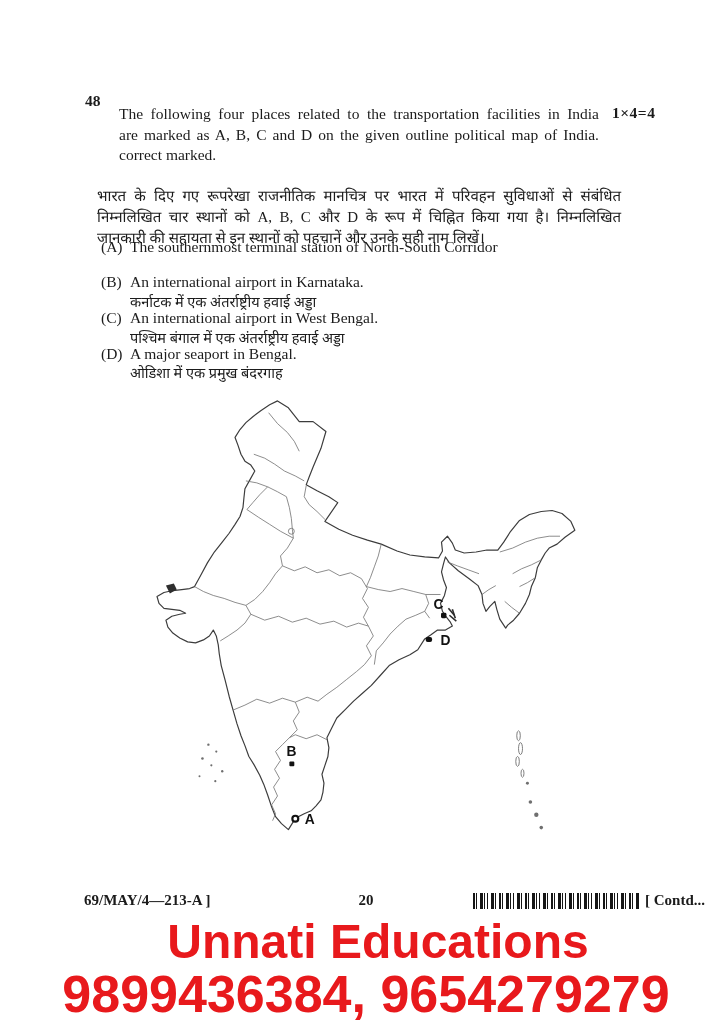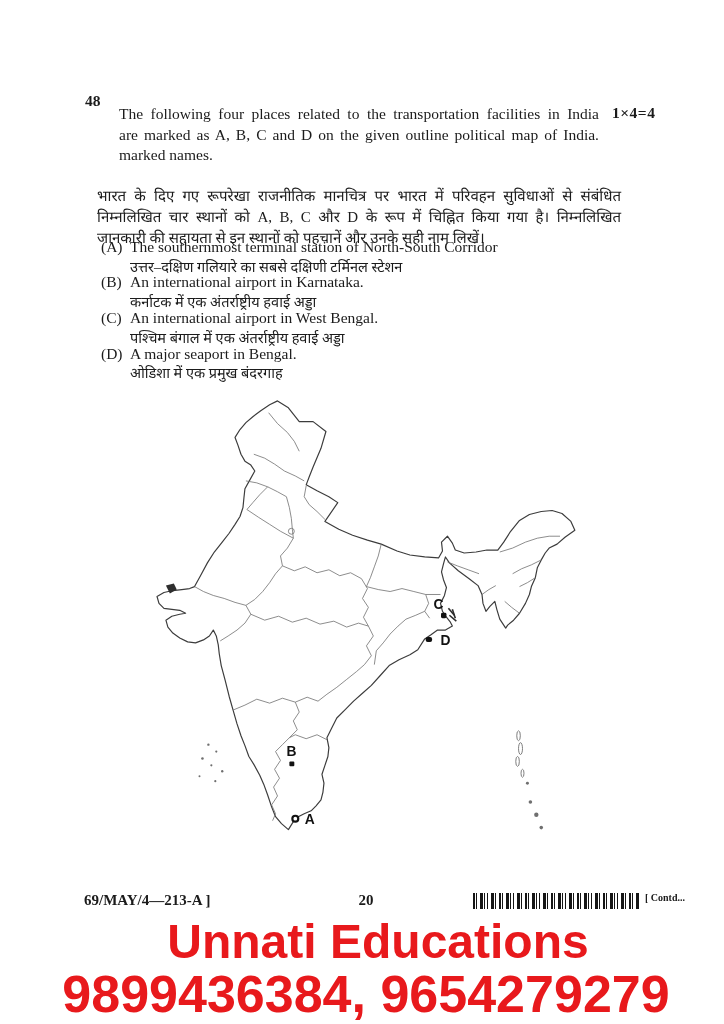--- a/index.html
+++ b/index.html
@@ -23,21 +23,21 @@
   .footer-left{left:84px;top:892px;font-size:15px;}
   .footer-page{left:344px;top:892px;width:44px;text-align:center;font-size:15px;}
   .barcode{
     left:473px;top:893px;width:167px;height:16px;
     background:repeating-linear-gradient(90deg,
       #151515 0 2px,#fff 2px 3px,#151515 3px 4px,#fff 4px 7px,
       #151515 7px 10px,#fff 10px 11px,#151515 11px 12px,#fff 12px 14px,
       #151515 14px 15px,#fff 15px 18px,#151515 18px 21px,#fff 21px 22px,
       #151515 22px 23px,#fff 23px 26px);
   }
-  .footer-right{left:645px;top:892px;font-size:10px;}
+  .footer-right{left:645px;top:892px;font-size:15px;}
   .watermark{left:0;top:917px;width:724px;text-align:center;
     font-family:"Liberation Sans",sans-serif;font-weight:bold;}
   .wm1{font-size:48px;line-height:50px;}
   .wm2{font-size:52px;line-height:54px;}
   svg .outline{fill:none;stroke:#3c3c3c;stroke-width:1.2;stroke-linejoin:round;}
   svg .state{fill:none;stroke:#6e6e6e;stroke-width:0.8;stroke-linejoin:round;}
   svg .isle{fill:#6f6f6f;stroke:none;}
   svg .isleo{fill:none;stroke:#6f6f6f;stroke-width:0.9;}
   svg .smudge{stroke:#2c2c2c;stroke-width:1.6;}
   svg .mdot{fill:#111;}
@@ -47,32 +47,31 @@
 <body>
 
 <div class="page">
 
   <div class="abs qnum b">48</div>
   <div class="abs marks b">1×4=4</div>
 
   <div class="abs en-para">
     <div class="jline">The following four places related to the transportation facilities in India</div>
     <div class="jline">are marked as A, B, C and D on the given outline political map of India.</div>
-    <div class="lline">marked names.</div>
+    <div class="lline">correct marked.</div>
   </div>
 
   <div class="abs hi-para">
     <div class="jline">भारत के दिए गए रूपरेखा राजनीतिक मानचित्र पर भारत में परिवहन सुविधाओं से संबंधित</div>
     <div class="jline">निम्नलिखित चार स्थानों को A, B, C और D के रूप में चिह्नित किया गया है। निम्नलिखित</div>
     <div class="lline">जानकारी की सहायता से इन स्थानों को पहचानें और उनके सही नाम लिखें।</div>
   </div>
 
   <div class="abs opt-label" style="top:238px;">(A)</div>
   <div class="abs opt-en" style="top:238px;">The southernmost terminal station of North-South Corridor</div>
-  <div class="abs opt-hi" style="top:256px;">उत्तर–दक्षिण गलियारे का सबसे दक्षिणी टर्मिनल स्टेशन</div>
 
   <div class="abs opt-label" style="top:273px;">(B)</div>
   <div class="abs opt-en" style="top:273px;">An international airport in Karnataka.</div>
   <div class="abs opt-hi" style="top:291px;">कर्नाटक में एक अंतर्राष्ट्रीय हवाई अड्डा</div>
 
   <div class="abs opt-label" style="top:309px;">(C)</div>
   <div class="abs opt-en" style="top:309px;">An international airport in West Bengal.</div>
   <div class="abs opt-hi" style="top:327px;">पश्चिम बंगाल में एक अंतर्राष्ट्रीय हवाई अड्डा</div>
 
   <div class="abs opt-label" style="top:345px;">(D)</div>

